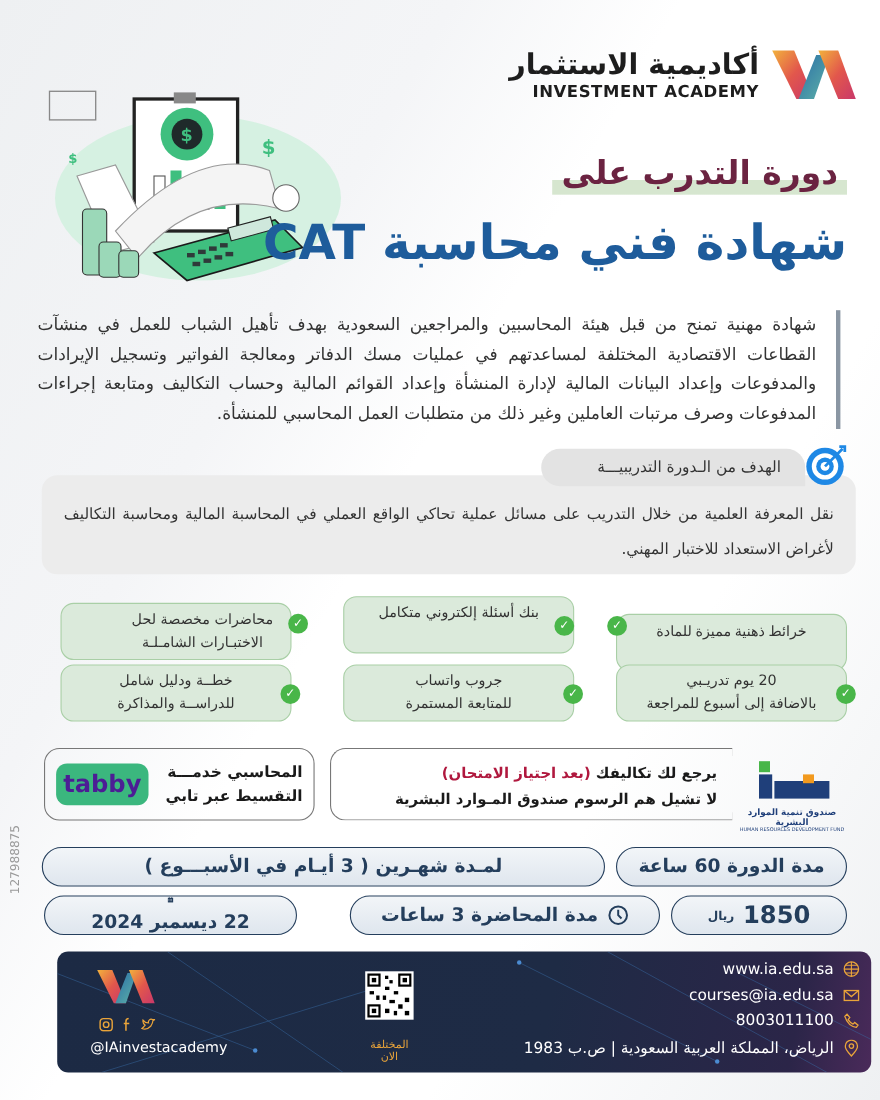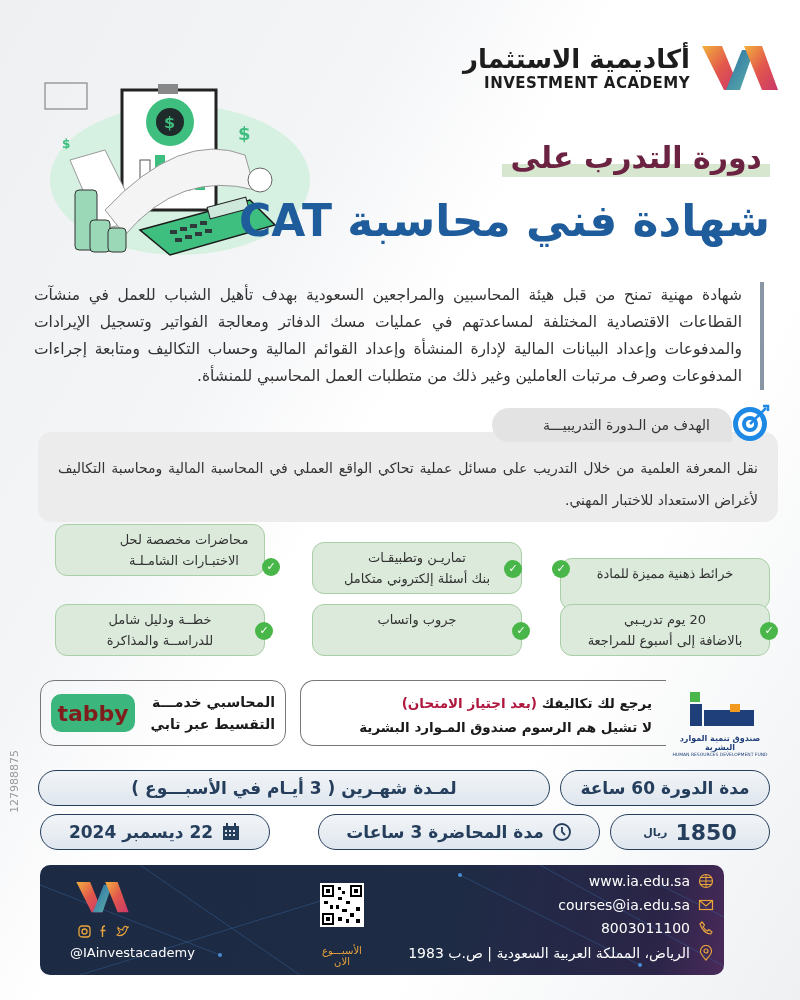--- a/index.html
+++ b/index.html
@@ -70,21 +70,21 @@
       color: #fff; font-size: 11px; line-height: 18px; text-align: center; font-weight: bold;
     }
 
     
     .tabby-box {
       left: 40px; top: 680px; width: 246px; height: 66px; border: 1.5px solid #777;
       border-radius: 14px; display: flex; align-items: center; justify-content: space-between; padding: 0 10px;
     }
     .tabby-badge {
       background: #3bb77e; border-radius: 10px; width: 84px; height: 38px;
-      color: #7f1d1d; font-size: 22px; font-weight: bold; display: flex; align-items: center; justify-content: center;
+      color: #4c1d95; font-size: 22px; font-weight: bold; display: flex; align-items: center; justify-content: center;
     }
     .tabby-text { direction: rtl; text-align: right; font-size: 14px; line-height: 22px; color: #1a1a1a; font-weight: bold; }
     .hrdf-box {
       left: 300px; top: 680px; width: 366px; height: 66px; border: 1.5px solid #777;
       border-right: none; border-radius: 14px 0 0 14px;
       direction: rtl; padding: 10px 14px 0 0; font-size: 13.5px; line-height: 24px; font-weight: bold; color: #1a1a1a;
     }
     .hrdf-red { color: #b0183e; }
     .hrdf-logo { right: 30px; top: 690px; width: 100px; height: 60px; }
 
@@ -92,21 +92,21 @@
     .pill {
       height: 36px; border: 1.8px solid #243e5c; border-radius: 18px;
       background: linear-gradient(to bottom, #f2f5f8, #dfe6ee);
       direction: rtl; display: flex; align-items: center; justify-content: center; gap: 8px;
       font-size: 17px; color: #243e5c; font-weight: bold;
     }
     .pill .icon { width: 20px; height: 20px; }
 
     
     .footer {
-      left: 40px; top: 865px; width: 684px; height: 110px; border-radius: 10px;
+      left: 52px; top: 865px; width: 740px; height: 110px; border-radius: 10px;
       background: linear-gradient(100deg, #1c2a44 0%, #1e2b45 60%, #2b2548 90%, #4a2a5a 100%);
       overflow: hidden;
     }
     .footer-net { position: absolute; left: 0; top: 0; width: 740px; height: 110px; }
     .contact { position: absolute; right: 10px; direction: rtl; display: flex; align-items: center; gap: 8px; color: #fff; font-size: 14px; }
     .contact .ci { width: 16px; height: 16px; }
     .qr { position: absolute; left: 280px; top: 18px; width: 44px; height: 44px; background: #fff; }
     .qr-label { position: absolute; left: 276px; top: 80px; color: #e9a43a; font-size: 10px; direction: rtl; width: 52px; text-align: center; }
     .social { position: absolute; left: 38px; top: 60px; display: flex; gap: 6px; }
     .handle { position: absolute; left: 10px; top: 80px; color: #fff; font-size: 13px; margin-left: 20px; }
@@ -196,39 +196,39 @@
   <line x1="20" y1="20" x2="36" y2="4" stroke="#1e88e5" stroke-width="2.5"></line>
   <path d="M33 2 L38 2 L38 7" fill="none" stroke="#1e88e5" stroke-width="2.5"></path>
 </svg>
 
 <div class="abs feature" style="right:30px; top:558px;font-family:Liberation Serif, serif;">
   <div>خرائط ذهنية مميزة للمادة</div>
 </div>
 <div class="abs check" style="right:230px; top:560px;">✓</div>
 
 <div class="abs feature" style="right:278px; top:542px;">
-  <div>تماريـن وتطبيقـات</div>
   <div>بنك أسئلة إلكتروني متكامل</div>
 </div>
 <div class="abs check" style="right:278px; top:560px;">✓</div>
 
-<div class="abs feature" style="right:535px; top:524px;padding-left:48px;">
+<div class="abs feature" style="right:535px; top:548px;padding-left:48px;">
   <div>محاضرات مخصصة لحل</div>
   <div>الاختبـارات الشامـلـة</div>
 </div>
 <div class="abs check" style="right:520px; top:558px;">✓</div>
 
 <div class="abs feature" style="right:30px; top:604px;">
   <div>20 يوم تدريـبي</div>
   <div>بالاضافة إلى أسبوع للمراجعة</div>
 </div>
 <div class="abs check" style="right:22px; top:622px;">✓</div>
 
 <div class="abs feature" style="right:278px; top:604px;">
   <div>جروب واتساب</div>
+  <div>للمتابعة المستمرة</div>
 </div>
 <div class="abs check" style="right:270px; top:622px;">✓</div>
 
 <div class="abs feature" style="right:535px; top:604px;">
   <div>خطــة ودليل شامل</div>
   <div>للدراســة والمذاكرة</div>
 </div>
 <div class="abs check" style="right:527px; top:622px;">✓</div>
 
 <div class="abs tabby-box">
@@ -266,21 +266,21 @@
   <span>1850</span>
   <span style="font-size:11px;">ريال</span>
 </div>
 <div class="abs pill" style="right:200px; top:814px; width:282px;">
   <svg class="icon" viewBox="0 0 20 20">
     <circle cx="10" cy="10" r="8" fill="none" stroke="#243e5c" stroke-width="1.8"></circle>
     <path d="M10 5 L10 10 L13 13" fill="none" stroke="#243e5c" stroke-width="1.8"></path>
   </svg>
   <span>مدة المحاضرة 3 ساعات</span>
 </div>
-<div class="abs pill" style="left:40px; top:814px; width:230px;">
+<div class="abs pill" style="left:40px; top:814px; width:230px;flex-direction:column;">
   <svg class="icon" viewBox="0 0 20 20">
     <rect x="2" y="4" width="16" height="14" fill="#243e5c"></rect>
     <rect x="5" y="1" width="2" height="5" fill="#243e5c"></rect>
       <rect x="13" y="1" width="2" height="5" fill="#243e5c"></rect>
     <g fill="#dfe6ee">
         <rect x="4" y="8" width="2" height="2"></rect>
         <rect x="8" y="8" width="2" height="2"></rect>
         <rect x="12" y="8" width="2" height="2"></rect>
         <rect x="4" y="12" width="2" height="2"></rect>
         <rect x="8" y="12" width="2" height="2"></rect>
@@ -356,21 +356,21 @@
         <rect x="22" y="26" width="5" height="3"></rect>
         <rect x="30" y="30" width="4" height="4"></rect>
         <rect x="36" y="24" width="4" height="4"></rect>
         <rect x="18" y="34" width="4" height="4"></rect>
         <rect x="26" y="36" width="3" height="4"></rect>
         <rect x="36" y="36" width="4" height="4"></rect>
         <rect x="4" y="18" width="4" height="3"></rect>
         <rect x="10" y="22" width="3" height="4"></rect>
       </g>
   </svg>
-  <div class="qr-label">الأسبـــوع الان</div>
+  <div class="qr-label">المختلفة الان</div>
 
   <svg style="position:absolute; left:35px; top:8px; width:55px; height:48px;" viewBox="0 0 80 56">
     <path d="M2 6 L22 6 L40 50 L24 50 Z" fill="url(#lg1)"></path>
     <path d="M26 50 L40 50 L54 10 L42 10 Z" fill="url(#lg2)"></path>
     <path d="M44 6 L62 6 L78 50 L62 50 Z" fill="url(#lg1)"></path>
   </svg>
   <div class="social">
     <svg width="13" height="13" viewBox="0 0 13 13">
         <rect x="1" y="1" width="11" height="11" rx="3" fill="none" stroke="#e9a43a" stroke-width="1.3"></rect>
         <circle cx="6.5" cy="6.5" r="2.5" fill="none" stroke="#e9a43a" stroke-width="1.3"></circle>

